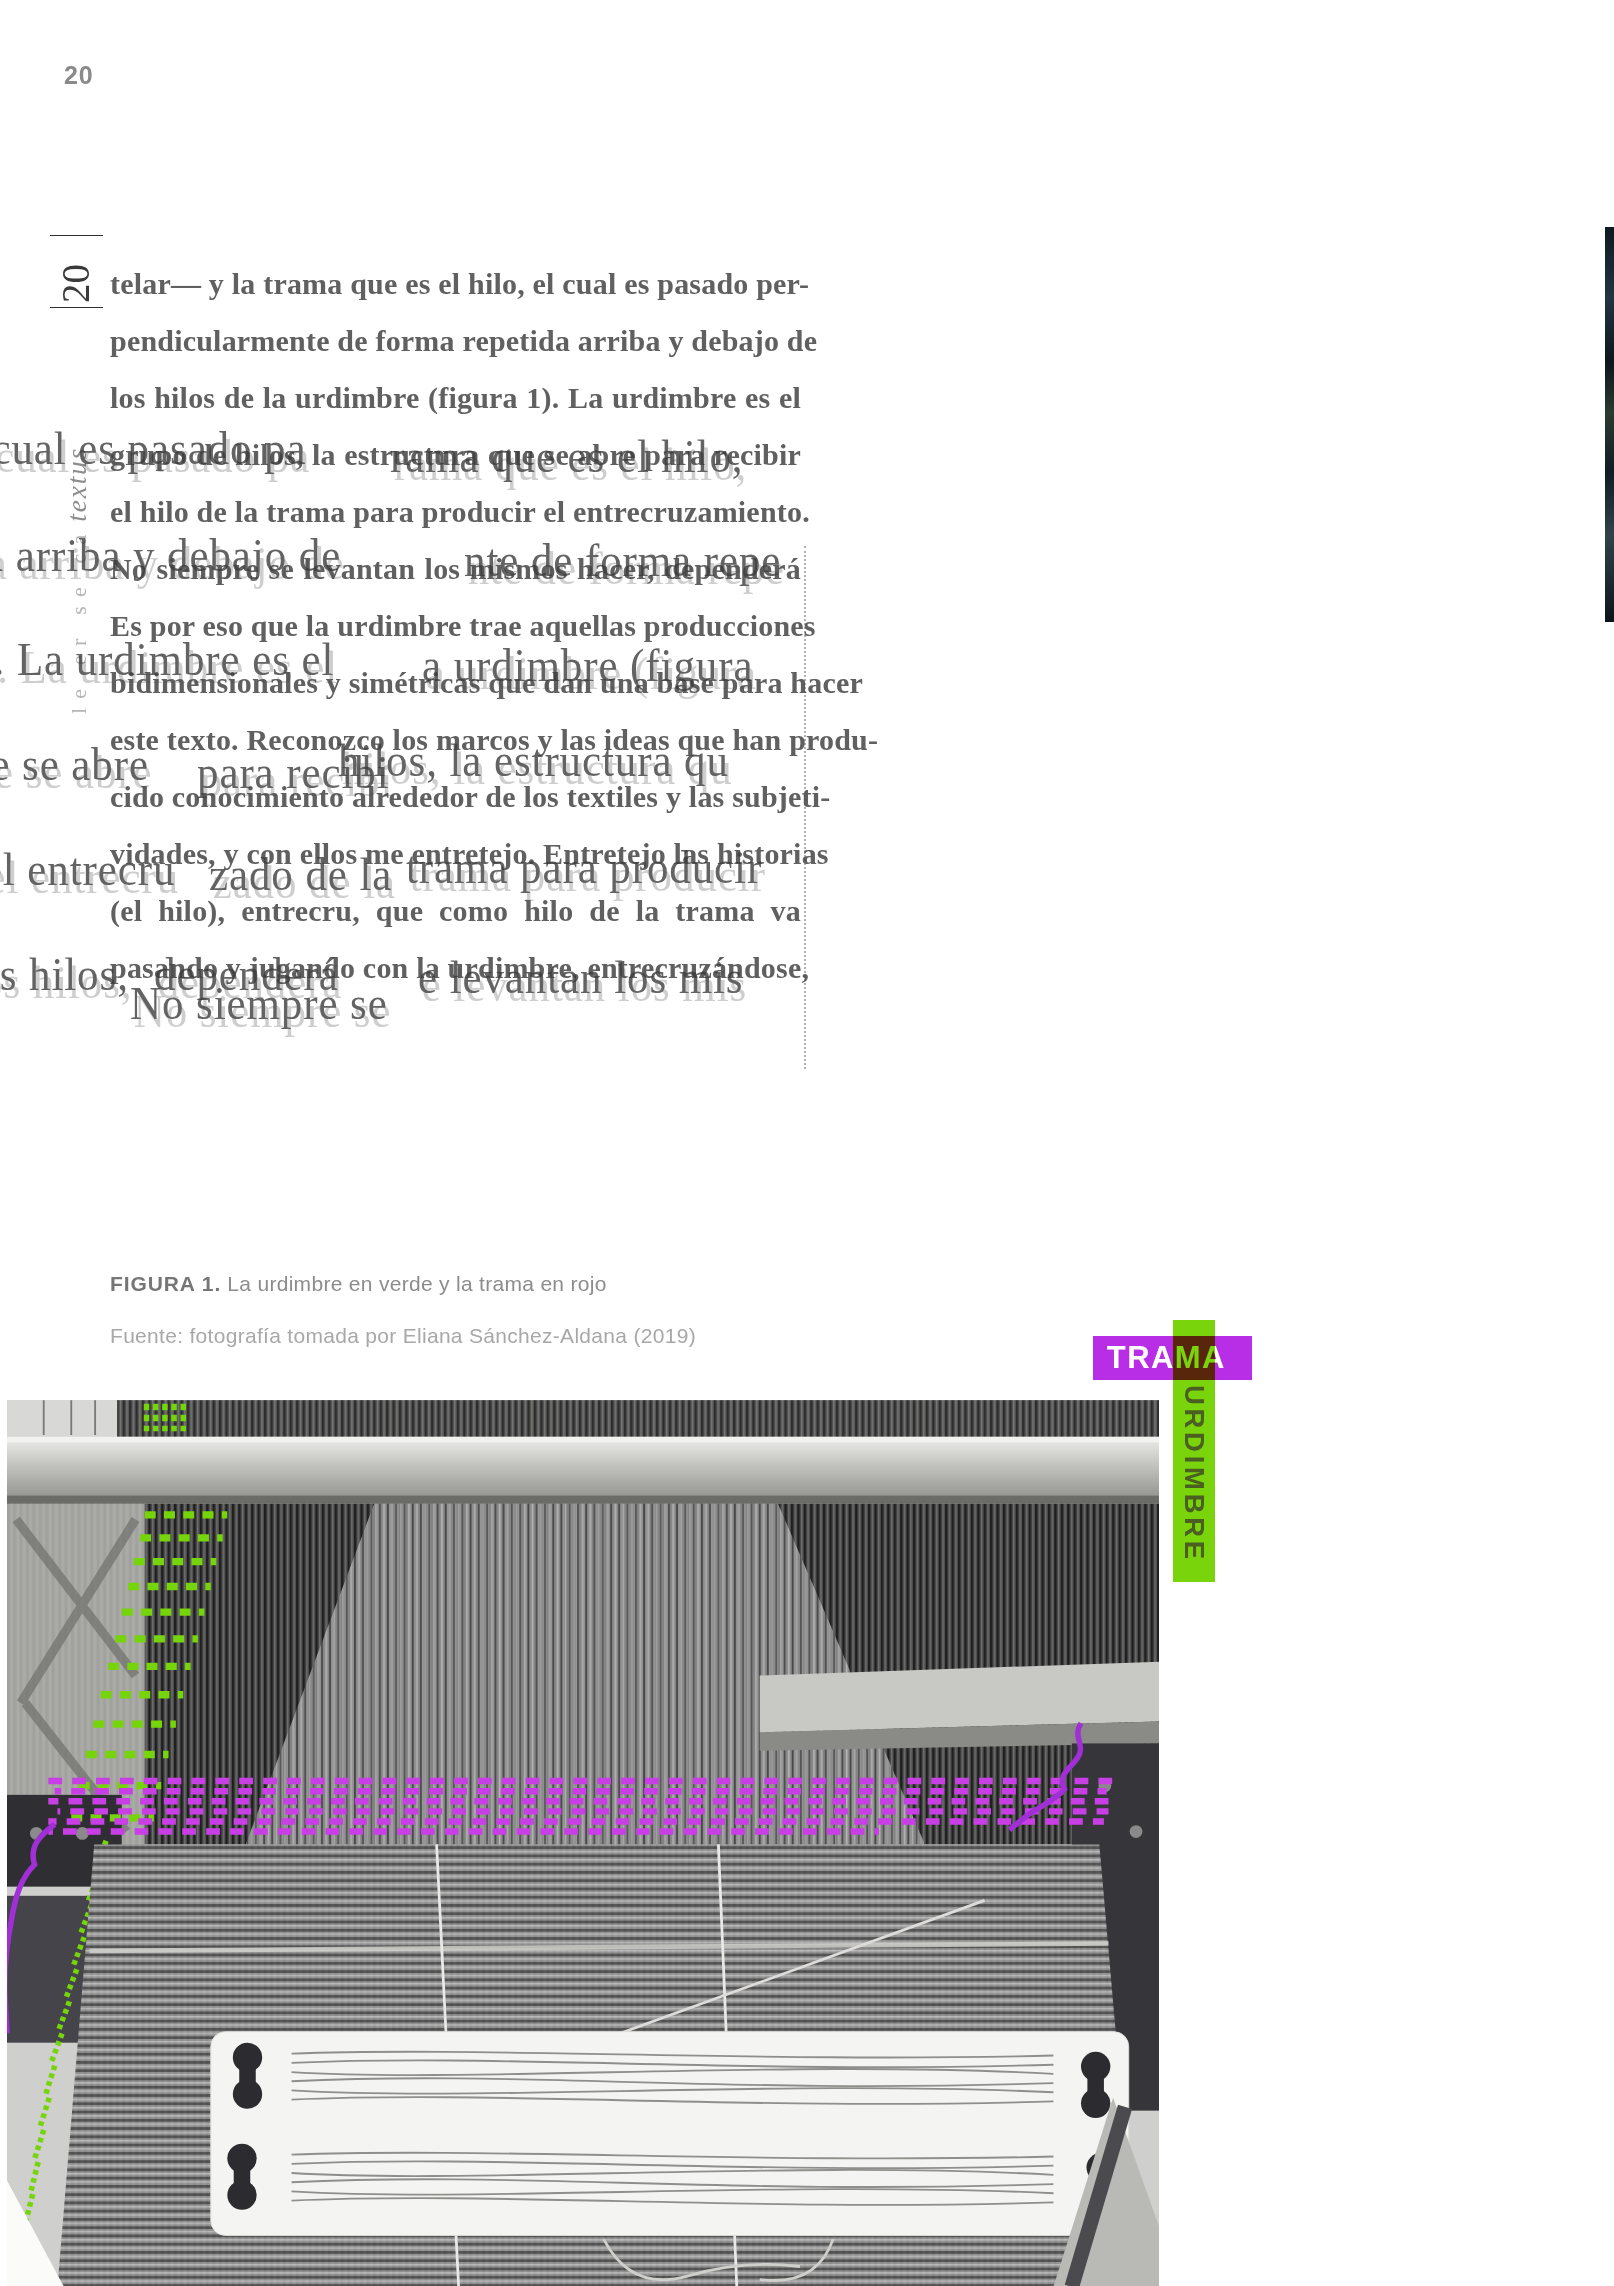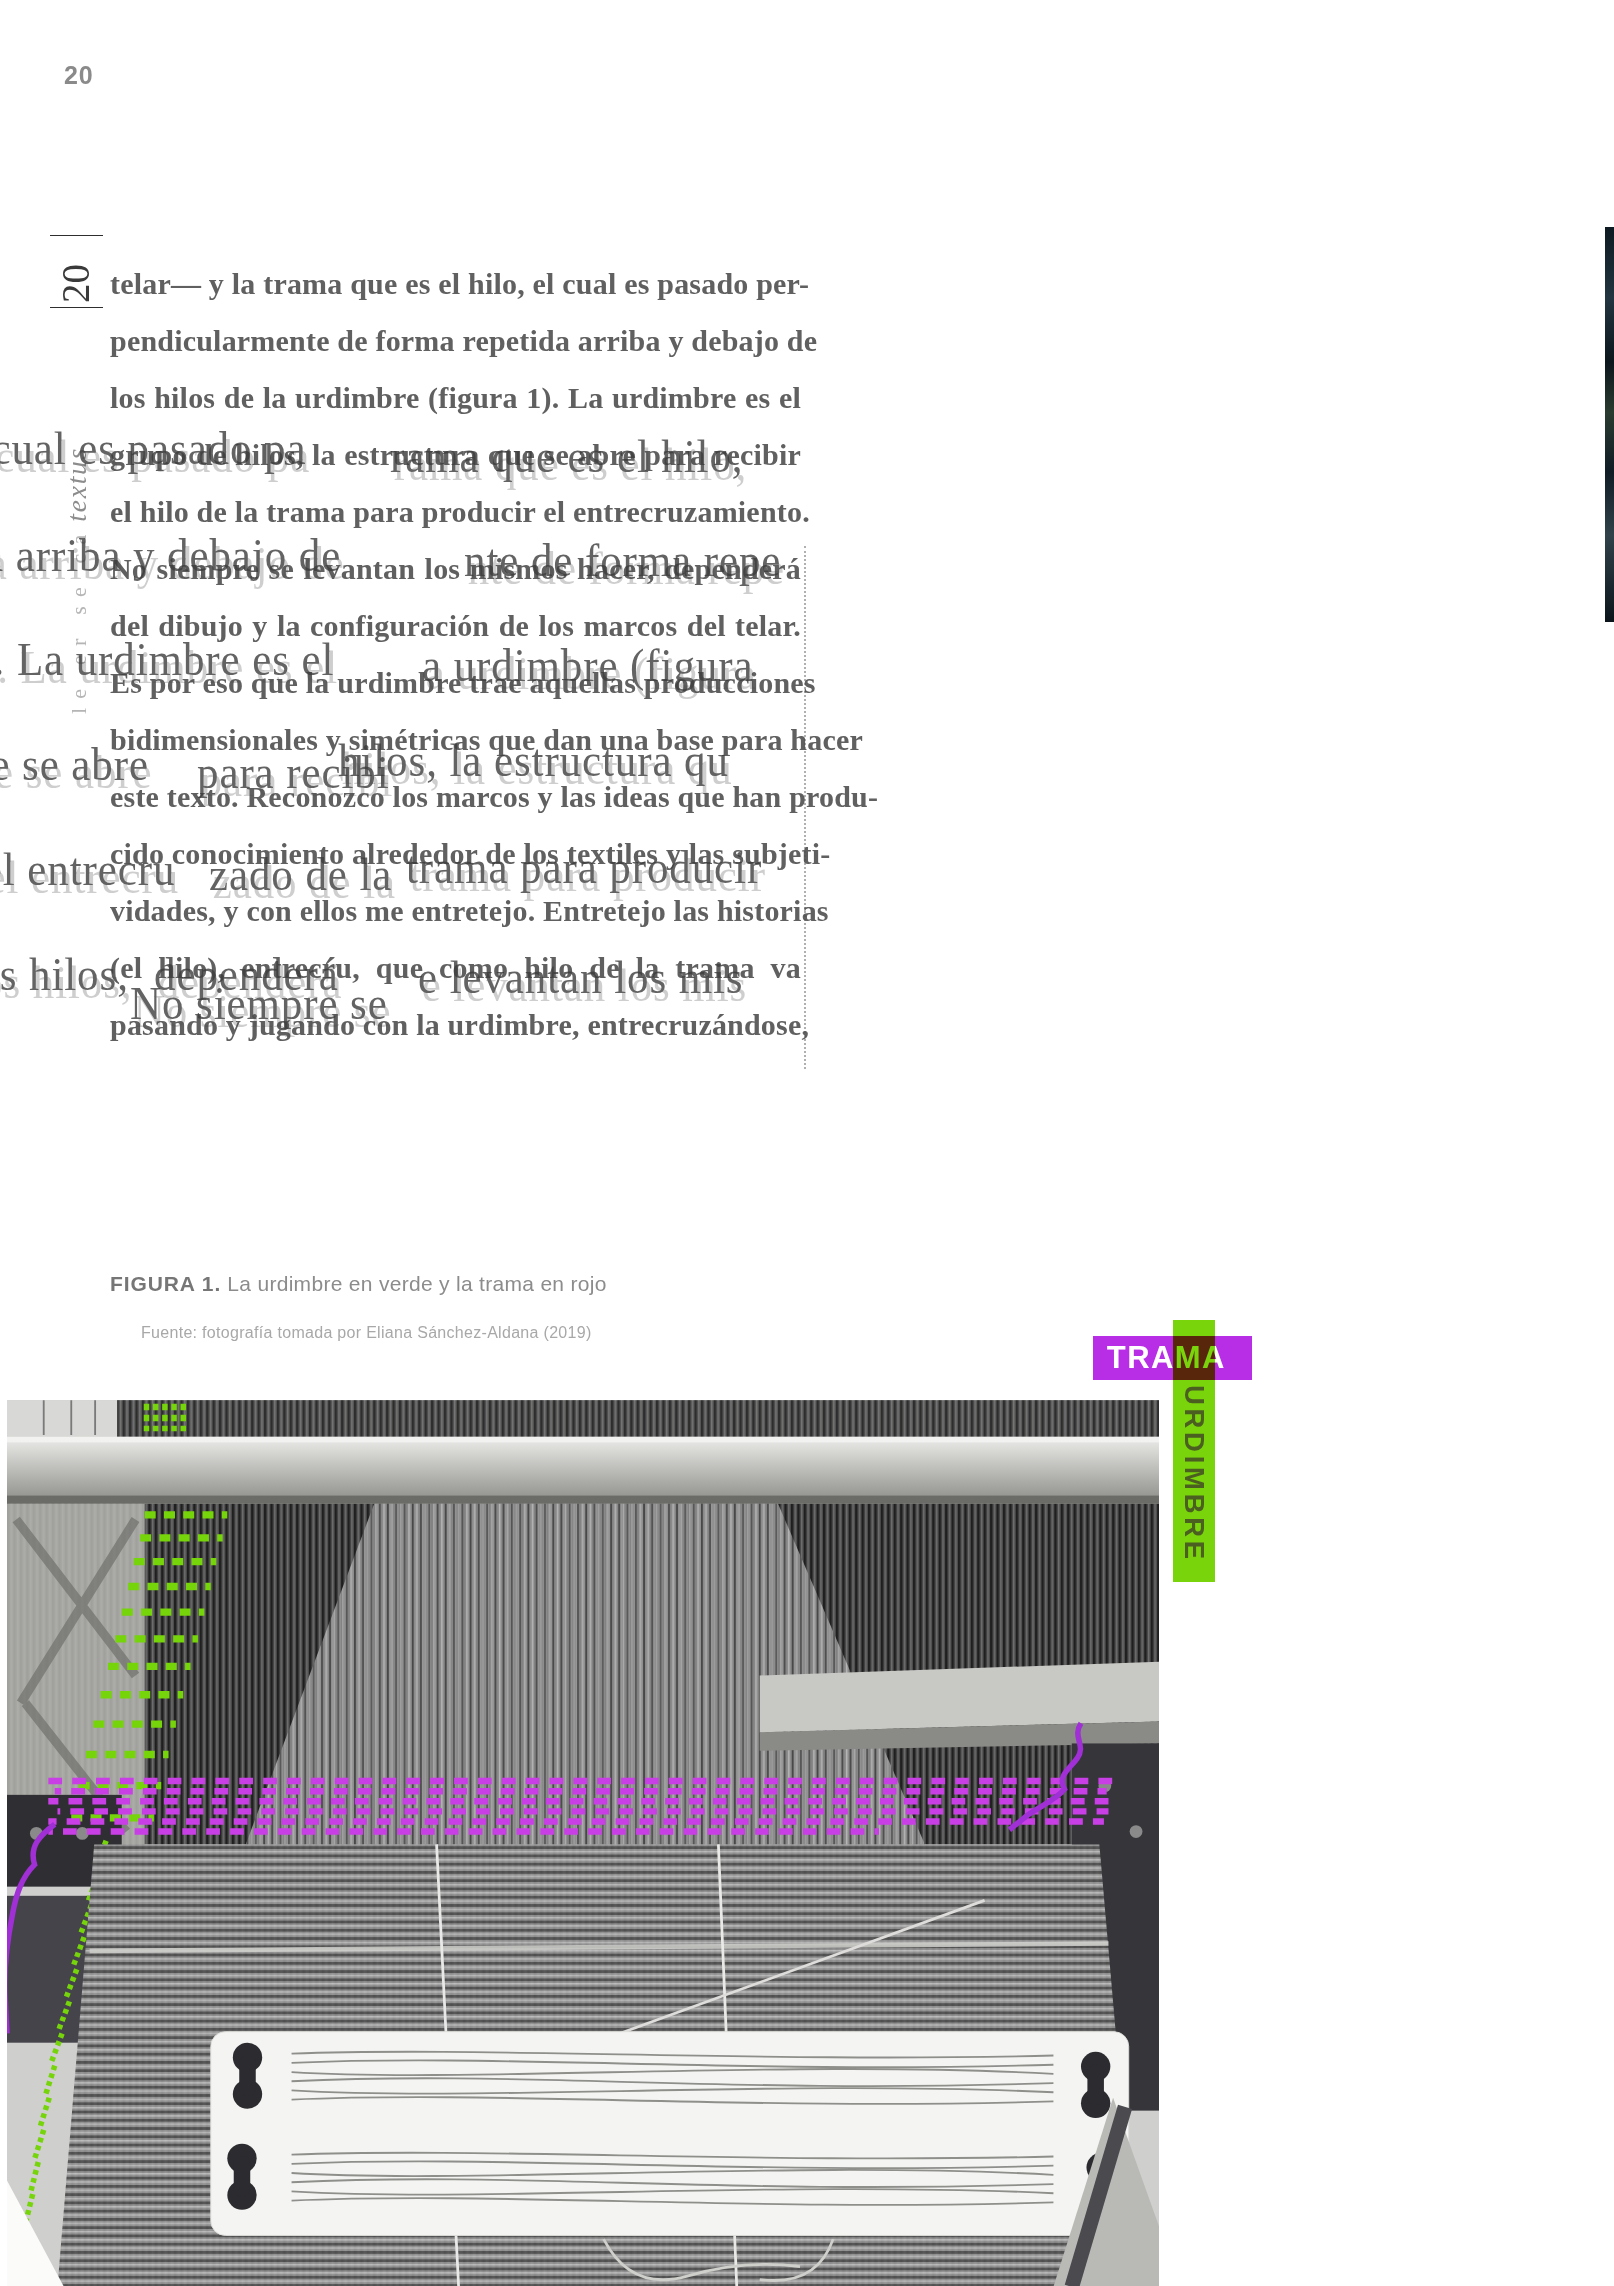--- a/index.html
+++ b/index.html
@@ -42,21 +42,21 @@
 
   
   #edge-dots{left:804px;top:546px;height:523px;width:0;
     border-left:2.8px dotted rgba(80,80,80,.45);}
 
   
   #caption{left:110px;top:1272px;font-family:"Liberation Sans",sans-serif;
     font-size:21px;color:#8c8c8c;letter-spacing:0.3px;}
   #caption .figlab{font-weight:bold;color:#767676;letter-spacing:0.9px;}
   #source{left:110px;top:1324px;font-family:"Liberation Sans",sans-serif;
-    font-size:16px;color:#a8a8a8;letter-spacing:0.3px;margin-left:31px;}
+    font-size:21px;color:#a8a8a8;letter-spacing:0.3px;}
 
   
   #trama-box{left:1093px;top:1336px;width:159px;height:44px;background:#b82ee6;}
   #trama-box span{display:block;padding-left:13.8px;line-height:44px;
     font-family:"Liberation Sans",sans-serif;font-size:31px;font-weight:bold;
     color:#ffffff;letter-spacing:1.4px;}
   #green-stripe{left:1173px;top:1320px;width:42px;height:262px;background:#7ad40c;
     mix-blend-mode:multiply;}
   #urdimbre-label{left:1210px;top:1385px;transform:rotate(90deg);
     transform-origin:0 0;font-family:"Liberation Sans",sans-serif;font-size:27.5px;
@@ -82,21 +82,20 @@
   <span class="word">textus</span>
 </div>
 
 <div class="abs" id="paragraph">
   <div class="bookline">telar— y la trama que es el hilo, el cual es pasado per-</div>
   <div class="bookline">pendicularmente de forma repetida arriba y debajo de</div>
   <div class="bookline">los hilos de la urdimbre (figura 1). La urdimbre es el</div>
   <div class="bookline">grupo de hilos, la estructura que se abre para recibir</div>
   <div class="bookline">el hilo de la trama para producir el entrecruzamiento.</div>
   <div class="bookline">No siempre se levantan los mismos hacer, dependerá</div>
-  <div class="bookline">del dibujo y la configuración de los marcos del telar.</div>
   <div class="bookline">Es por eso que la urdimbre trae aquellas producciones</div>
   <div class="bookline">bidimensionales y simétricas que dan una base para hacer</div>
   <div class="bookline">este texto. Reconozco los marcos y las ideas que han produ-</div>
   <div class="bookline">cido conocimiento alrededor de los textiles y las subjeti-</div>
   <div class="bookline">vidades, y con ellos me entretejo. Entretejo las historias</div>
   <div class="bookline">(el hilo), entrecru, que como hilo de la trama va</div>
   <div class="bookline">pasando y jugando con la urdimbre, entrecruzándose,</div>
 </div>
 
 <div class="abs" id="ghost">

